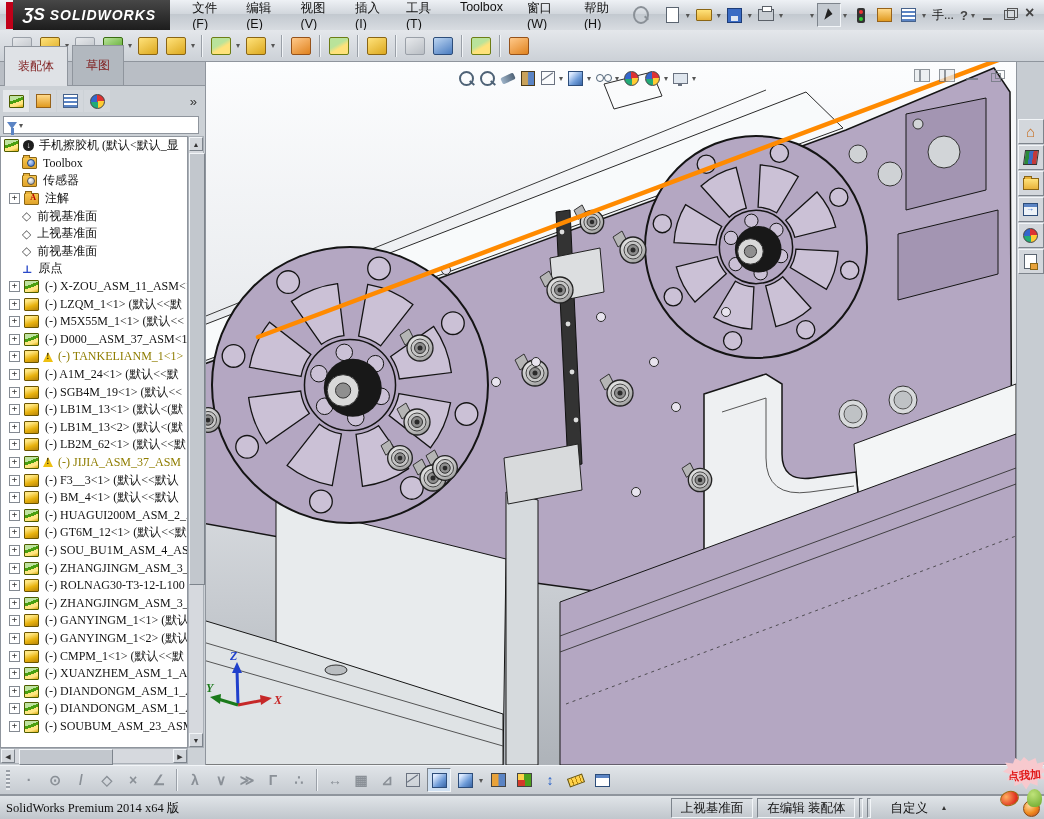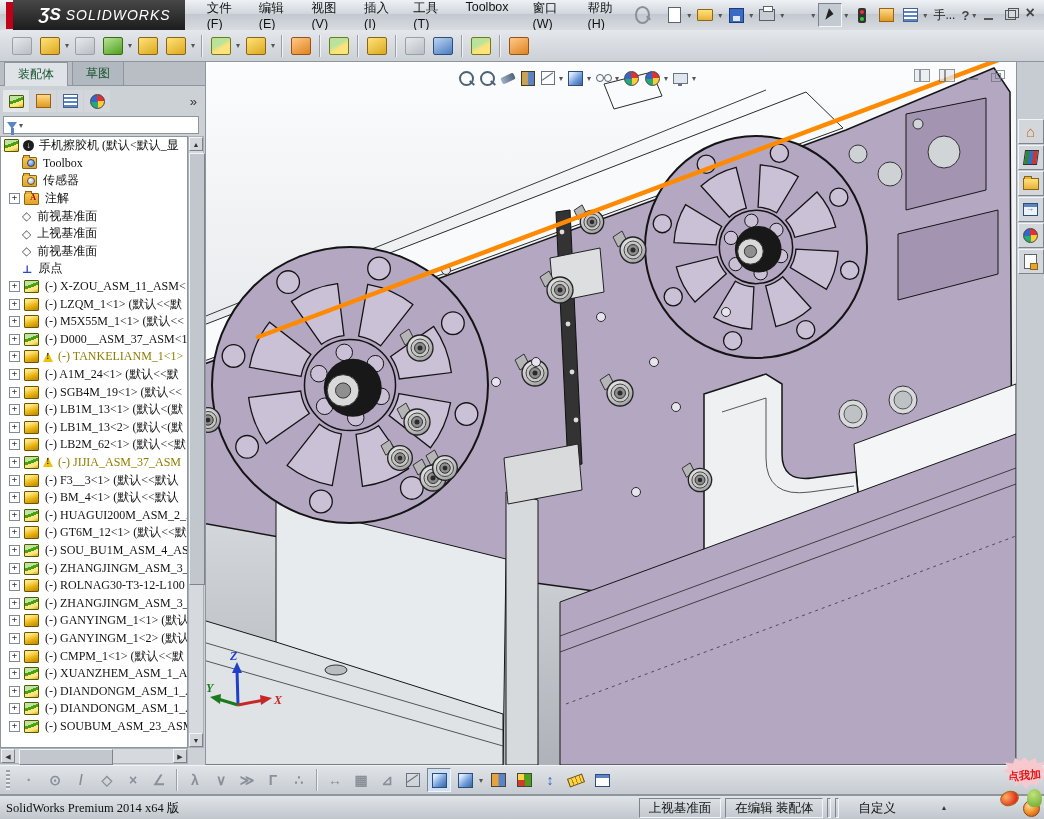--- a/index.html
+++ b/index.html
@@ -6,23 +6,23 @@
   body{width:1044px;height:819px;overflow:hidden;position:relative;
        font-family:"Liberation Sans",sans-serif;font-size:12px;color:#111;
        background:#ccd1d6;-webkit-font-smoothing:none;}
 
   
   #titlebar{position:absolute;left:0;top:0;width:1044px;height:30px;
     background:linear-gradient(#eef1f5,#d2d7dd 45%,#c2c8cf 46%,#d8dce1);
     border-bottom:1px solid #9aa0a8;display:flex;align-items:center;}
   #red-stripe{position:absolute;left:6px;top:2px;width:7px;height:27px;background:#c00018;}
   #logo{margin-left:13px;height:30px;background:linear-gradient(#474747,#1d1d1d);
-    color:#fff;display:flex;align-items:center;padding:0 14px 0 26px;}
+    color:#fff;display:flex;align-items:center;padding:0 14px 0 10px;}
   #logo .lp{font-style:italic;font-weight:bold;font-size:17px;margin-right:5px;}
-  #logo .lt{font-style:italic;font-weight:normal;font-size:14px;letter-spacing:1px;}
+  #logo .lt{font-style:italic;font-weight:bold;font-size:14px;letter-spacing:1px;}
   #menubar{display:flex;margin-left:10px;}
   .menu-item{padding:4px 12px;font-size:12.5px;color:#111;cursor:default;}
   #qa{display:flex;align-items:center;margin-left:6px;}
   .qa-btn{width:22px;height:22px;margin:0 1px;display:flex;align-items:center;justify-content:center;position:relative;}
   .dd{font-size:8px;color:#555;margin:0 2px 0 1px;}
   #tb-overflow{font-size:12px;margin:0 4px;color:#222;}
   #help-glyph{font-size:13px;color:#444;font-weight:bold;margin:0 2px;}
   .wbtn{width:20px;height:16px;margin:0 2px;position:relative;display:inline-block;}
   .wbtn.min:after{content:"";position:absolute;left:4px;right:4px;bottom:3px;border-bottom:2px solid #555;}
   .wbtn.rest:after{content:"";position:absolute;left:4px;top:3px;width:9px;height:8px;border:1.5px solid #555;}
@@ -58,21 +58,21 @@
   .gi.g-gray{background:linear-gradient(150deg,#e7e9ec,#b9bec4);border:1px solid #9aa0a8;}
   .gi.g-yellow{background:linear-gradient(150deg,#ffe27a,#dca81e);border:1px solid #8a6514;}
   .gi.g-green{background:linear-gradient(150deg,#b9e39a,#4da01c);border:1px solid #3a6d12;}
   .gi.g-blue{background:linear-gradient(150deg,#bcd5f2,#4a7cc0);border:1px solid #2d4d7a;}
   .gi.g-mix{background:linear-gradient(150deg,#b9e39a 40%,#ffe27a 60%);border:1px solid #6d7d14;}
   .gi.g-orange{background:linear-gradient(150deg,#ffc98a,#e0821e);border:1px solid #96521a;}
 
   
   #leftpanel{position:absolute;left:0;top:62px;width:206px;height:703px;background:#ccd1d6;border-right:1px solid #8f959d;box-sizing:border-box;}
   #paneltabs{position:absolute;left:0;top:0;width:100%;height:23px;background:#b9bec5;border-bottom:1px solid #8f959d;display:flex;align-items:flex-end;}
-  .ptab{padding:3px 13px;font-size:12px;border:1px solid #8f959d;border-bottom:none;margin-left:4px;background:#b2b8bf;color:#14532d;}
+  .ptab{padding:11px 13px;font-size:12px;border:1px solid #8f959d;border-bottom:none;margin-left:4px;background:#b2b8bf;color:#7f1d1d;}
   .ptab.active{background:#dfe2e6;font-weight:normal;position:relative;top:1px;}
   #mgrstrip{position:absolute;left:0;top:26px;width:100%;height:26px;display:flex;align-items:center;padding-left:3px;box-sizing:border-box;}
   .mtab{width:26px;height:22px;margin-right:1px;display:flex;align-items:center;justify-content:center;background:#d3d7dc;}
   .mtab.active{background:#e4e7ea;}
   #mgr-overflow{margin-left:auto;margin-right:8px;font-size:13px;color:#333;}
   #filterrow{position:absolute;left:3px;top:54px;width:196px;height:18px;background:#fff;border:1px solid #8f959d;display:flex;align-items:center;padding-left:3px;box-sizing:border-box;}
   .funnel{width:0;height:0;border-left:5px solid transparent;border-right:5px solid transparent;border-top:7px solid #5b84c4;position:relative;margin-right:1px;}
   .funnel:after{content:"";position:absolute;left:-1.5px;top:-1px;width:3px;height:7px;background:#5b84c4;}
 
   #tree{position:absolute;left:0;top:74px;width:188px;height:612px;background:#fff;border:1px solid #8f959d;box-sizing:border-box;overflow:hidden;
@@ -162,21 +162,21 @@
      repeating-linear-gradient(90deg,#fff0 0 3px,#9ab6dc 3px 4px);}
 
   
   #statusbar{position:absolute;left:0;top:795px;width:1044px;height:24px;
     background:linear-gradient(#e0e4e8,#bfc5cb);border-top:1px solid #8f959d;
     display:flex;align-items:center;font-family:"Liberation Serif","DejaVu Serif",serif;font-size:12.5px;}
   #sb-left{margin-left:6px;text-align:right;}
   #sb-right{margin-left:auto;display:flex;align-items:center;height:100%;}
   .sb-box{border:1px solid;border-color:#7d848c #f2f5f8 #f2f5f8 #7d848c;padding:1px 9px;margin:0 2px;height:16px;line-height:16px;}
   .sb-sep{width:2px;height:18px;border:1px solid;border-color:#7d848c #f2f5f8 #f2f5f8 #7d848c;margin:0 2px;}
-  #sb-custom{display:flex;align-items:center;border:none;margin:0 8px;gap:32px;}
+  #sb-custom{display:flex;align-items:center;border:none;margin:0 8px;}
   #sb-custom .caret{font-size:8px;color:#333;margin-left:14px;}
   #sb-gem{width:15px;height:15px;border-radius:50%;margin:0 4px 0 60px;
     background:radial-gradient(circle at 35% 30%,#ffd9a0,#f08a1d 55%,#b8442a);border:1px solid #8a4a14;}
 
   
   #badge{position:absolute;left:1002px;top:757px;width:44px;height:36px;z-index:9;
     background:#f7c9ce;
     clip-path:polygon(50% 0,61% 12%,76% 3%,80% 18%,96% 13%,91% 30%,100% 38%,89% 48%,98% 62%,81% 61%,81% 80%,64% 72%,55% 90%,45% 72%,28% 81%,29% 62%,11% 65%,19% 48%,2% 41%,14% 30%,7% 15%,25% 18%,30% 3%,42% 12%);
     display:flex;align-items:center;justify-content:center;}
   #badge span{color:#e01818;font-weight:bold;font-size:11px;transform:rotate(-4deg);}

